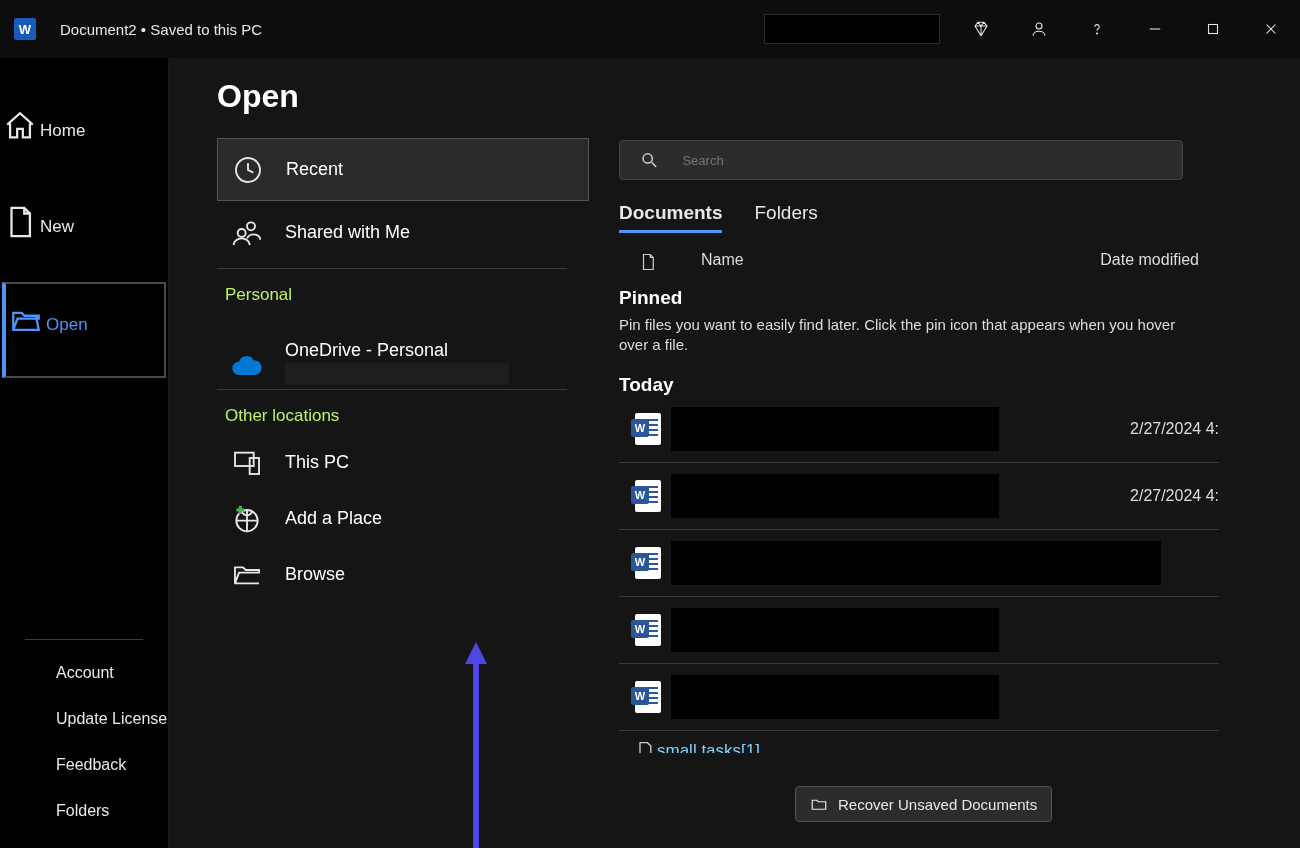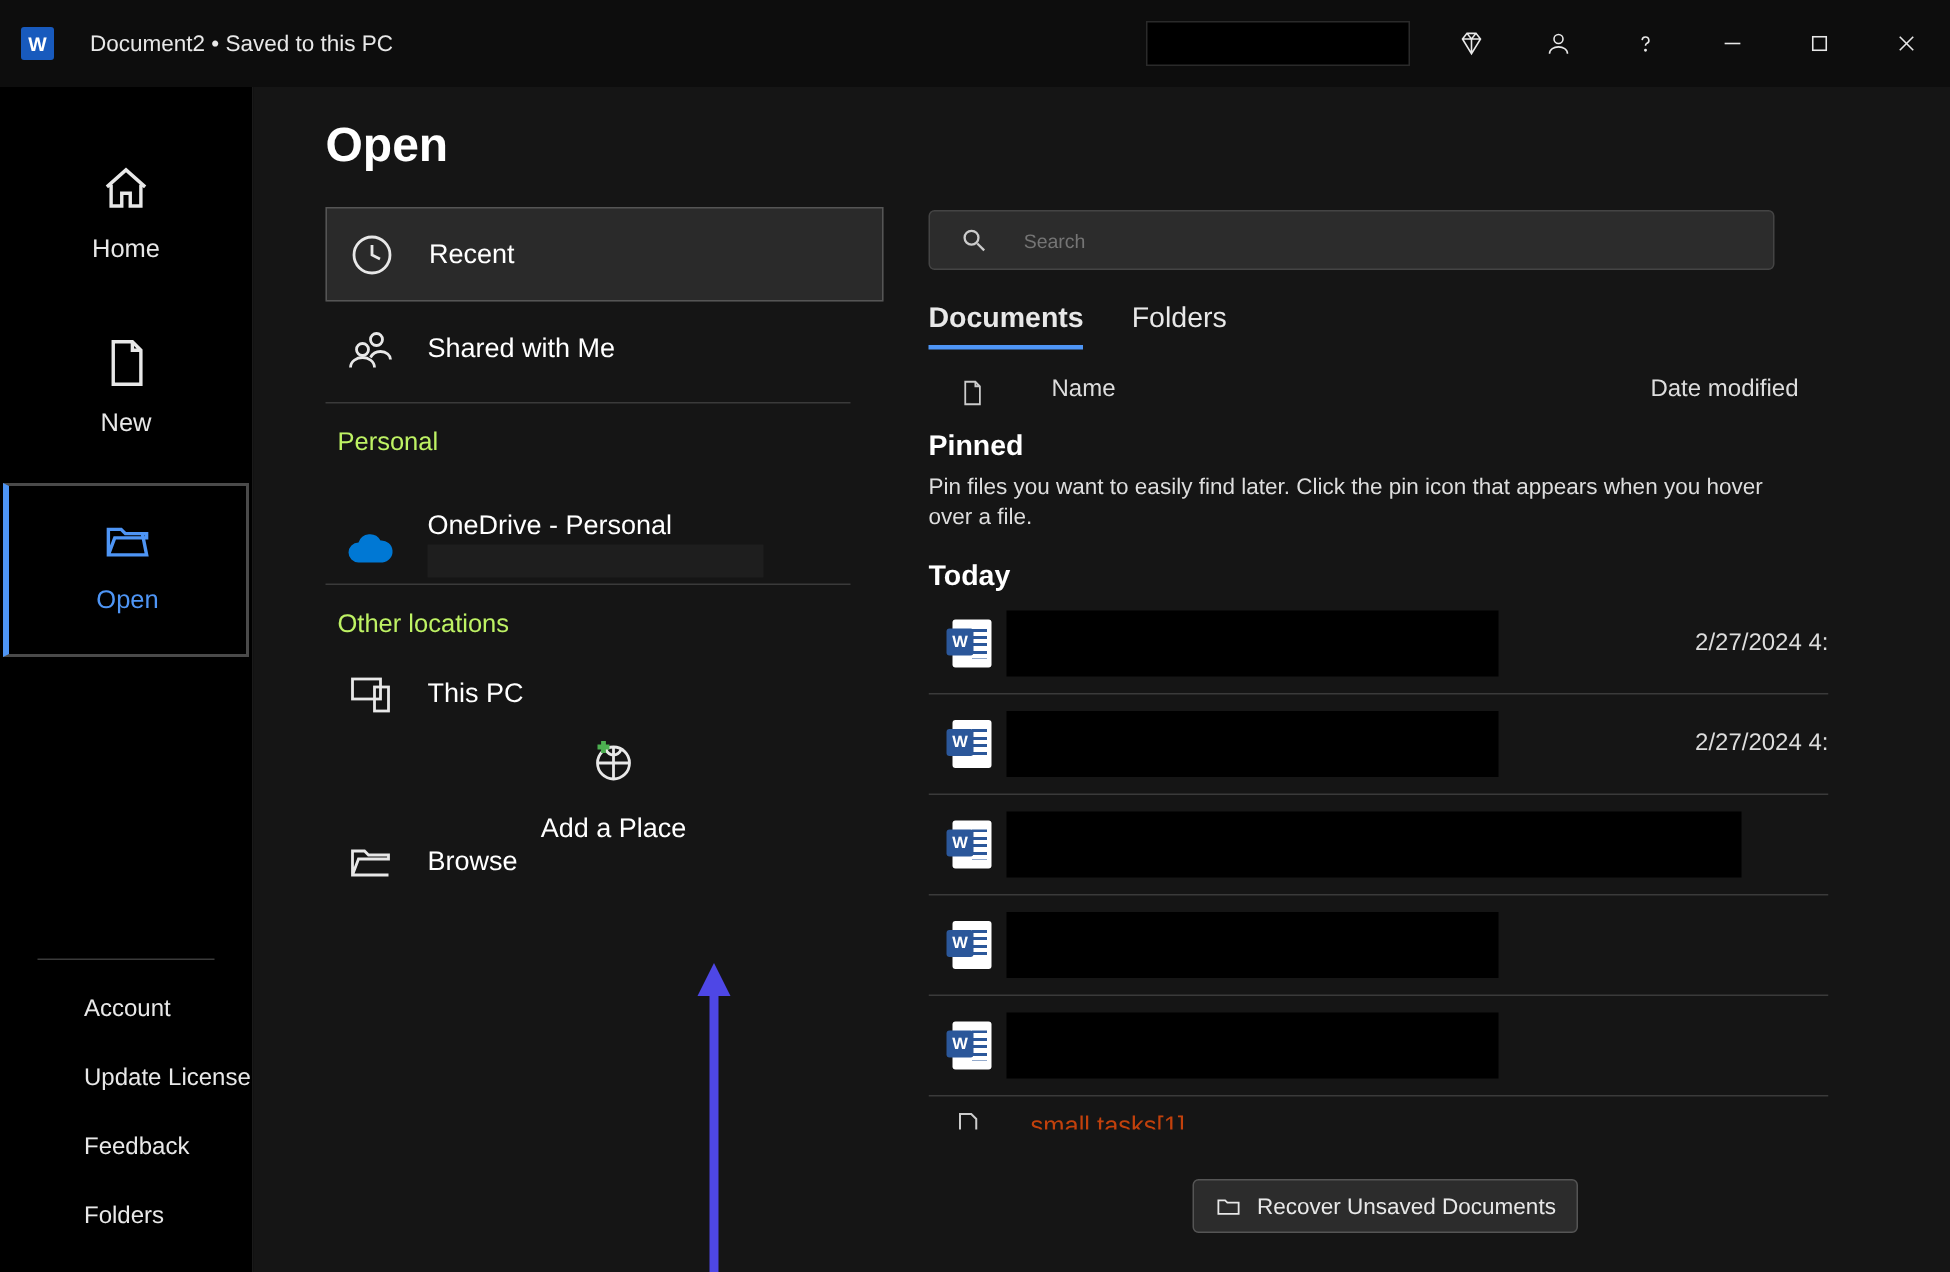--- a/index.html
+++ b/index.html
@@ -44,21 +44,21 @@
 .titlebar-btn svg { width:18px; height:18px; stroke:#e8e8e8; fill:none; stroke-width:1.4; }
 .workspace { display:flex; height: 790px; }
 .leftnav {
   width: 169px;
   background: #000;
   display:flex; flex-direction:column;
   border-right:1px solid #1a1a1a;
   padding-top:30px;
 }
 .leftnav-item {
-  display:flex; flex-direction:column; align-items:center;
+  display:flex; flex-direction:row; align-items:center;
   padding: 18px 0 28px 0;
   color:#e8e8e8;
 }
 .leftnav-item.selected {
   border:2px solid #4a4a4a;
   border-left:4px solid #4e95f5;
   margin: 2px;
   padding:16px 0 26px 0;
 }
 .leftnav-item.selected .leftnav-label { color:#4e95f5; }
@@ -153,21 +153,21 @@
   display:flex; align-items:center; gap:10px;
   font-size:15px; color:#e8e8e8;
 }
 .annot-arrow {
   position:absolute;
   left:292px; top:584px;
   width:30px; height:226px;
   pointer-events:none;
 }
 .partial-row { height:40px; display:flex; align-items:center; padding-left:16px; }
-.partial-name { margin-left:32px; font-size:17px; color:#c2410c;}
+.partial-name { margin-left:2px; font-size:17px; color:#7dd3fc;}
 .cloud-icon svg { fill:#0078d4; stroke:none;}
 </style>
 </head>
 <body>
 
 <div class="titlebar">
   <div class="word-logo">W</div>
   <div class="doc-title">Document2 • Saved to this PC</div>
   <div class="titlebar-right">
     <div class="blackbox-title"></div>
@@ -282,21 +282,21 @@
       <div class="section-hdr">Other locations</div>
       <div class="loc-item" style="height:56px;">
         <div class="loc-icon">
           <svg viewBox="0 0 24 24">
               <rect x="3" y="5" width="14" height="10"></rect>
               <rect x="14" y="9" width="7" height="12"></rect>
             </svg>
         </div>
         <div class="loc-label">This PC</div>
       </div>
-      <div class="loc-item" style="height:56px;flex-direction:column;">
+      <div class="loc-item" style="height:56px;">
         <div class="loc-icon">
           <svg viewBox="0 0 24 24">
               <circle cx="12" cy="14" r="8"></circle>
               <path d="M4 14h16 M12 6v16 M8 7c2 4 6 4 8 0"></path>
               <path d="M7 3v6 M4 6h6" stroke="#4caf50" stroke-width="2.4"></path>
             </svg>
         </div>
         <div class="loc-label">Add a Place</div>
       </div>
       <div class="loc-item" style="height:56px;">

